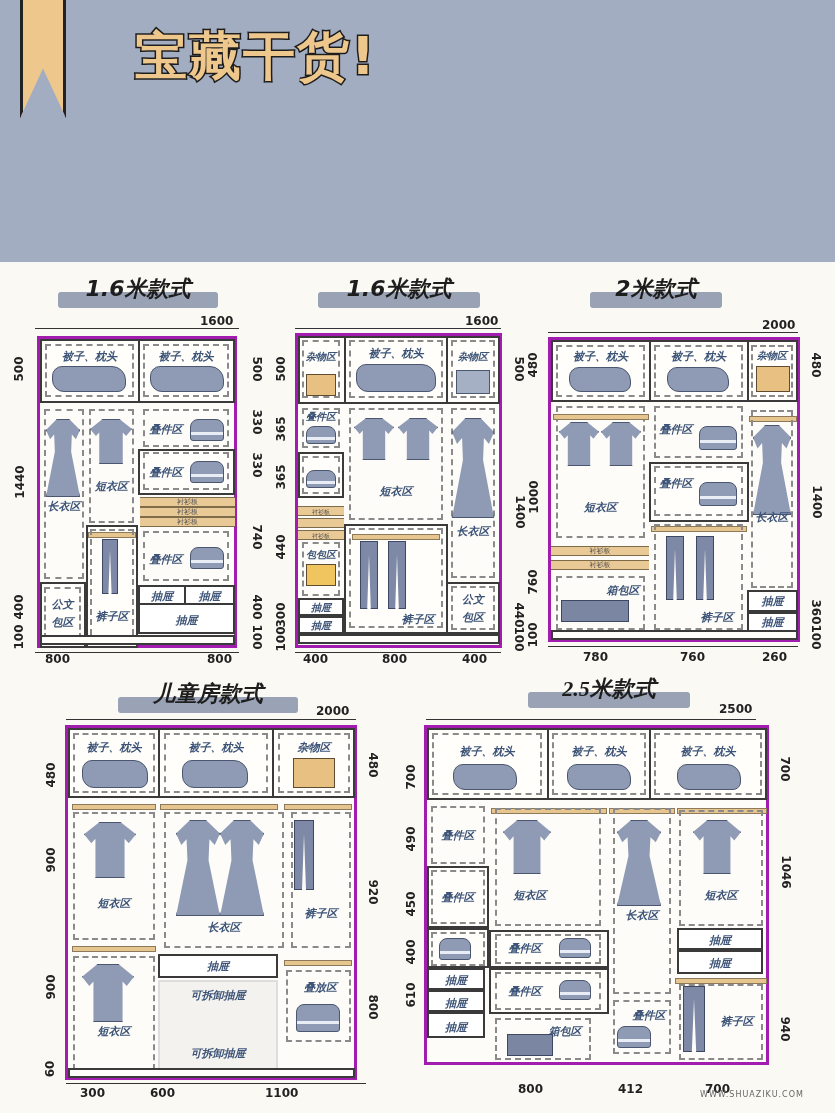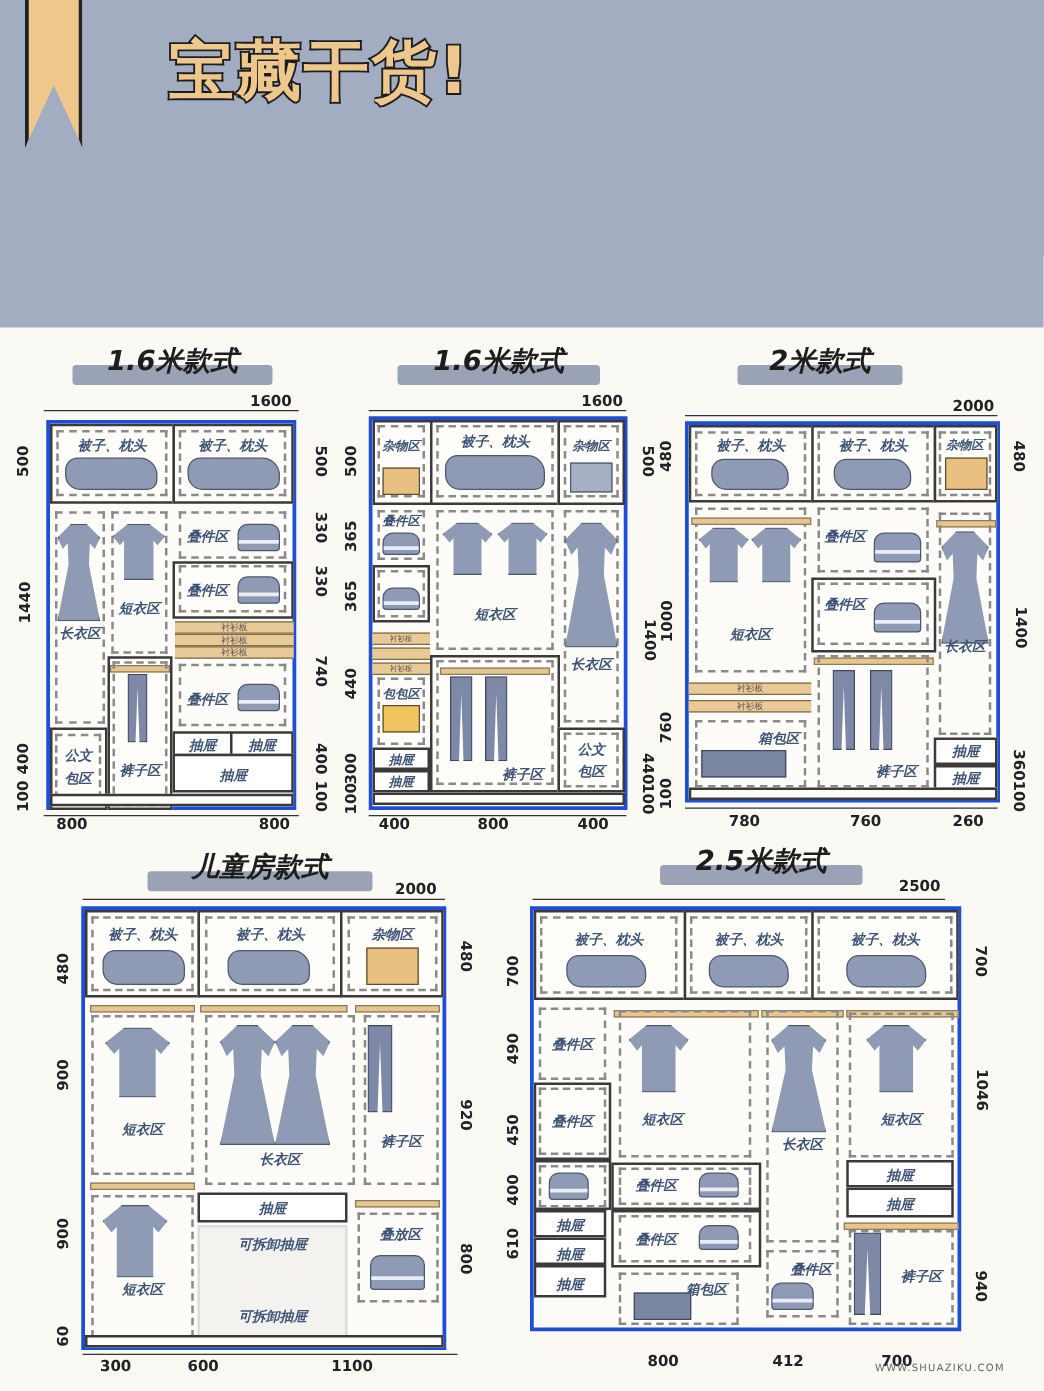--- a/index.html
+++ b/index.html
@@ -8,21 +8,21 @@
   .ribbon { position: absolute; left: 20px; top: 0; width: 46px; height: 118px; background: #eec78c; border: 3px solid #222; border-top: none; clip-path: polygon(0 0, 100% 0, 100% 100%, 50% 58%, 0 100%); }
   .sub-title { position: absolute; left: 135px; top: 22px; font-size: 52px; font-weight: bold; color: #eec78c; letter-spacing: 2px;
     -webkit-text-stroke: 3px #1d1d1d; paint-order: stroke fill; }
   .main-title { position: absolute; left: 8px; top: 132px; font-size: 96px; font-weight: bold; color: #fff; letter-spacing: 0px;
     -webkit-text-stroke: 5px #1d1d1d; paint-order: stroke fill; white-space: nowrap; }
 
   .section-title { position: absolute; height: 28px; }
   .section-title .bar { position: absolute; left: 0; right: 0; top: 12px; height: 16px; background: #9aa3b6; border-radius: 3px; }
   .section-title .txt { position: absolute; left: 0; right: 0; top: -6px; text-align: center; font-size: 22px; font-weight: bold; font-style: italic; color: #1d1d1d; white-space: nowrap; }
 
-  .wardrobe { position: absolute; border: 3px solid #1d4ed8; background: #fdfcf8; }
+  .wardrobe { position: absolute; border: 3px solid #a21caf; background: #fdfcf8; }
   .cell { position: absolute; border: 2px solid #3a3a3a; background: #fffefa; }
   .dash { position: absolute; border: 2px dashed #8a8a8a; }
   .zlabel { position: absolute; font-size: 11px; font-weight: bold; font-style: italic; color: #3d5478; text-align: center; white-space: nowrap; }
   .rail { position: absolute; height: 6px; background: #e7c58e; border: 1px solid #8c7a5a; }
   .board { position: absolute; height: 10px; background: #e9c995; border-top: 1px solid #7d6b4a; border-bottom: 1px solid #7d6b4a; font-size: 7px; color: #555; text-align: center; line-height: 9px; }
   .drawer { position: absolute; border: 2px solid #3a3a3a; background: #fff; }
   .pillow { position: absolute; background: #8f9bb5; border: 1.5px solid #4b5670; border-radius: 10px 14px 8px 12px; }
   .box { position: absolute; background: #e8c081; border: 1.5px solid #5e4d30; }
   .box.grey { background: #a6b0c4; border-color: #4b5670; }
   .tshirt { position: absolute; background: #8f9bb5; border: 1.5px solid #4b5670; clip-path: polygon(30% 0, 70% 0, 100% 22%, 86% 38%, 78% 30%, 78% 100%, 22% 100%, 22% 30%, 14% 38%, 0 22%); }
@@ -323,21 +323,21 @@
   <div class="vdim r" style="left:360px;top:758px;">480</div>
   <div class="vdim r" style="left:360px;top:885px;">920</div>
   <div class="vdim r" style="left:360px;top:1000px;">800</div>
   <div class="hline" style="left:66px;top:1083px;width:300px;"></div>
   <div class="dim" style="left:80px;top:1086px;">300</div>
   <div class="dim" style="left:150px;top:1086px;">600</div>
   <div class="dim" style="left:265px;top:1086px;">1100</div>
 </div>
 
 <div>
-  <div class="section-title" style="left:528px;top:680px;width:162px;">
+  <div class="section-title" style="left:528px;top:680px;width:162px;font-family:Liberation Serif, serif;">
     <div class="bar"></div>
       <div class="txt">2.5米款式</div>
   </div>
   <div class="hline" style="left:426px;top:719px;width:330px;"></div>
   <div class="dim" style="left:719px;top:702px;">2500</div>
 
   <div class="wardrobe" style="left:424px;top:725px;width:345px;height:340px;">
     <div class="cell" style="left:0;top:0;width:122px;height:72px;"></div>
     <div class="cell" style="left:120px;top:0;width:104px;height:72px;"></div>
     <div class="cell" style="left:222px;top:0;width:118px;height:72px;"></div>

